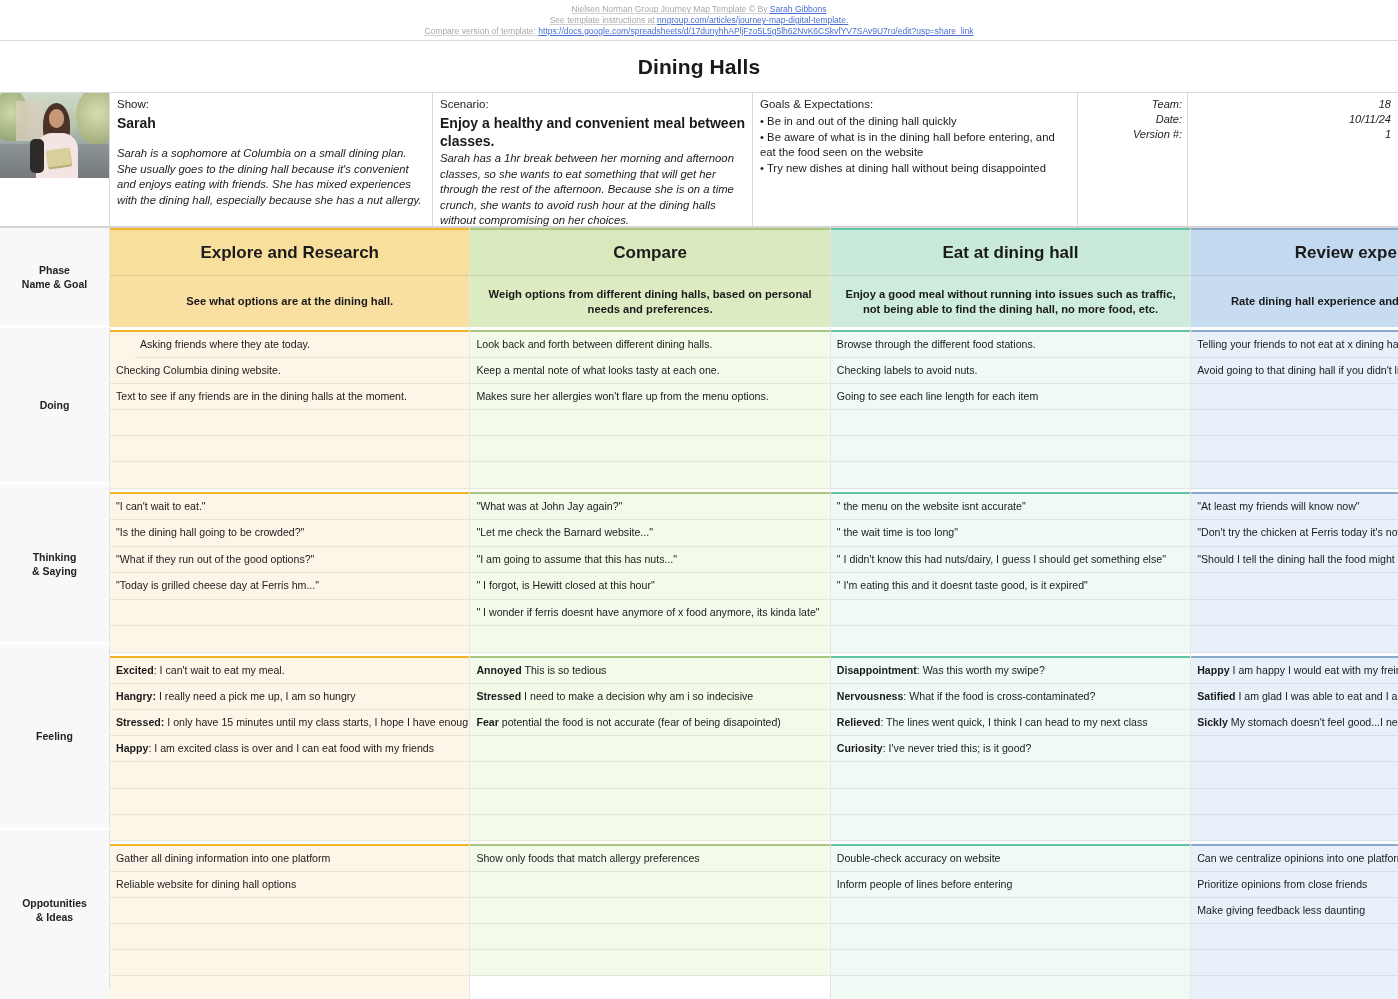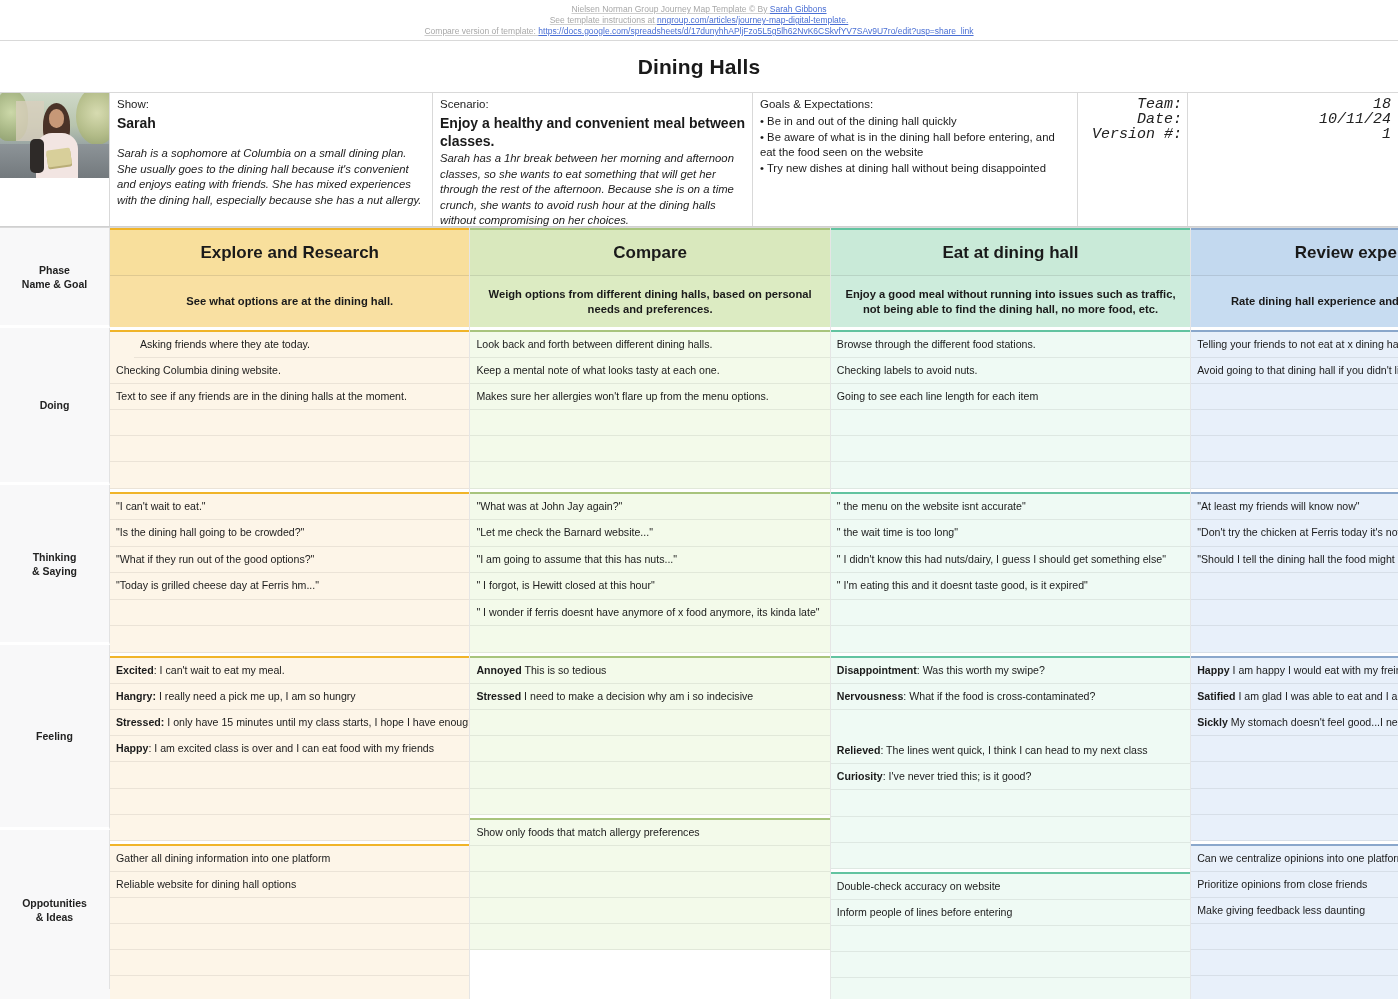--- a/index.html
+++ b/index.html
@@ -93,21 +93,21 @@
 
   .meta-cell { display:flex; flex:1 1 auto; }
   .meta-labels {
     width: 110px; flex: 0 0 110px;
     border-right:1px solid #d9d9d9;
     padding-top: 4px;
     text-align:right; padding-right:5px;
   }
   .meta-values { flex:1 1 auto; padding-top:4px; text-align:right; padding-right:7px; }
   .meta-labels div, .meta-values div {
-    font-size: 15px; font-style: italic; line-height: 15px; color:#222;font-family:Liberation Mono, monospace;
+    font-size: 11px; font-style: italic; line-height: 15px; color:#222;
   }
 
   
   .grid { display:flex; width:1398px; }
   .rowlabels { width:110px; flex:0 0 110px; background:#f8f8f9; }
   .cols { flex: 1 1 auto; display:flex; }
   .col { flex: 1 1 0; min-width:0; }
 
   .rowlabel {
     display:flex; align-items:center; justify-content:center;
@@ -308,20 +308,21 @@
           <div class="cell" style="height: 26.5px; border-bottom: 1px solid rgba(0, 0, 0, 0.07);">"Let me check the Barnard website..."</div>
           <div class="cell" style="height: 26.5px; border-bottom: 1px solid rgba(0, 0, 0, 0.07);">"I am going to assume that this has nuts..."</div>
           <div class="cell" style="height: 26.5px; border-bottom: 1px solid rgba(0, 0, 0, 0.07);">" I forgot, is Hewitt closed at this hour"</div>
           <div class="cell" style="height: 26.5px; border-bottom: 1px solid rgba(0, 0, 0, 0.07);">" I wonder if ferris doesnt have anymore of x food anymore, its kinda late"</div>
           <div class="cell" style="height: 26.5px; border-bottom: 1px solid rgba(0, 0, 0, 0.07);"></div>
         </div>
         <div class="sep"></div>
         <div class="band" style="border-top-color: rgb(168, 196, 125); background: rgb(243, 250, 234);">
           <div class="cell" style="height: 26.2px; border-bottom: 1px solid rgba(0, 0, 0, 0.07);"><b>Annoyed</b><span> This is so tedious</span></div>
           <div class="cell" style="height: 26.2px; border-bottom: 1px solid rgba(0, 0, 0, 0.07);"><b>Stressed</b><span> I need to make a decision why am i so indecisive</span></div>
+          <div class="cell" style="height: 26.2px; border-bottom: 1px solid rgba(0, 0, 0, 0.07);"><b>Fear</b><span> potential the food is not accurate (fear of being disapointed)</span></div>
           <div class="cell" style="height: 26.2px; border-bottom: 1px solid rgba(0, 0, 0, 0.07);"></div>
           <div class="cell" style="height: 26.2px; border-bottom: 1px solid rgba(0, 0, 0, 0.07);"></div>
           <div class="cell" style="height: 26.2px; border-bottom: 1px solid rgba(0, 0, 0, 0.07);"></div>
           <div class="cell" style="height: 26.2px; border-bottom: 1px solid rgba(0, 0, 0, 0.07);"></div>
         </div>
         <div class="sep"></div>
         <div class="band" style="border-top-color: rgb(168, 196, 125); background: rgb(243, 250, 234);">
           <div class="cell" style="height: 26px; border-bottom: 1px solid rgba(0, 0, 0, 0.07);">Show only foods that match allergy preferences</div>
           <div class="cell" style="height: 26px; border-bottom: 1px solid rgba(0, 0, 0, 0.07);"></div>
           <div class="cell" style="height: 26px; border-bottom: 1px solid rgba(0, 0, 0, 0.07);"></div>
@@ -349,21 +350,21 @@
           <div class="cell" style="height: 26.5px; border-bottom: 1px solid rgba(0, 0, 0, 0.07);">" the wait time is too long"</div>
           <div class="cell" style="height: 26.5px; border-bottom: 1px solid rgba(0, 0, 0, 0.07);">" I didn't know this had nuts/dairy, I guess I should get something else"</div>
           <div class="cell" style="height: 26.5px; border-bottom: 1px solid rgba(0, 0, 0, 0.07);">" I'm eating this and it doesnt taste good, is it expired"</div>
           <div class="cell" style="height: 26.5px; border-bottom: 1px solid rgba(0, 0, 0, 0.07);"></div>
           <div class="cell" style="height: 26.5px; border-bottom: 1px solid rgba(0, 0, 0, 0.07);"></div>
         </div>
         <div class="sep"></div>
         <div class="band" style="border-top-color: rgb(98, 195, 160); background: rgb(239, 250, 244);">
           <div class="cell" style="height: 26.2px; border-bottom: 1px solid rgba(0, 0, 0, 0.07);"><b>Disappointment</b><span>: Was this worth my swipe?</span></div>
           <div class="cell" style="height: 26.2px; border-bottom: 1px solid rgba(0, 0, 0, 0.07);"><b>Nervousness</b><span>: What if the food is cross-contaminated?</span></div>
-          <div class="cell" style="height: 26.2px; border-bottom: 1px solid rgba(0, 0, 0, 0.07); margin-top: 28px;"><b>Relieved</b><span>: The lines went quick, I think I can head to my next class</span></div>
+          <div class="cell" style="height: 26.2px; border-bottom: 1px solid rgba(0, 0, 0, 0.07);"><b>Relieved</b><span>: The lines went quick, I think I can head to my next class</span></div>
           <div class="cell" style="height: 26.2px; border-bottom: 1px solid rgba(0, 0, 0, 0.07);"><b>Curiosity</b><span>: I've never tried this; is it good?</span></div>
           <div class="cell" style="height: 26.2px; border-bottom: 1px solid rgba(0, 0, 0, 0.07);"></div>
           <div class="cell" style="height: 26.2px; border-bottom: 1px solid rgba(0, 0, 0, 0.07);"></div>
           <div class="cell" style="height: 26.2px; border-bottom: 1px solid rgba(0, 0, 0, 0.07);"></div>
         </div>
         <div class="sep"></div>
         <div class="band" style="border-top-color: rgb(98, 195, 160); background: rgb(239, 250, 244);">
           <div class="cell" style="height: 26px; border-bottom: 1px solid rgba(0, 0, 0, 0.07);">Double-check accuracy on website</div>
           <div class="cell" style="height: 26px; border-bottom: 1px solid rgba(0, 0, 0, 0.07);">Inform people of lines before entering</div>
           <div class="cell" style="height: 26px; border-bottom: 1px solid rgba(0, 0, 0, 0.07);"></div>

